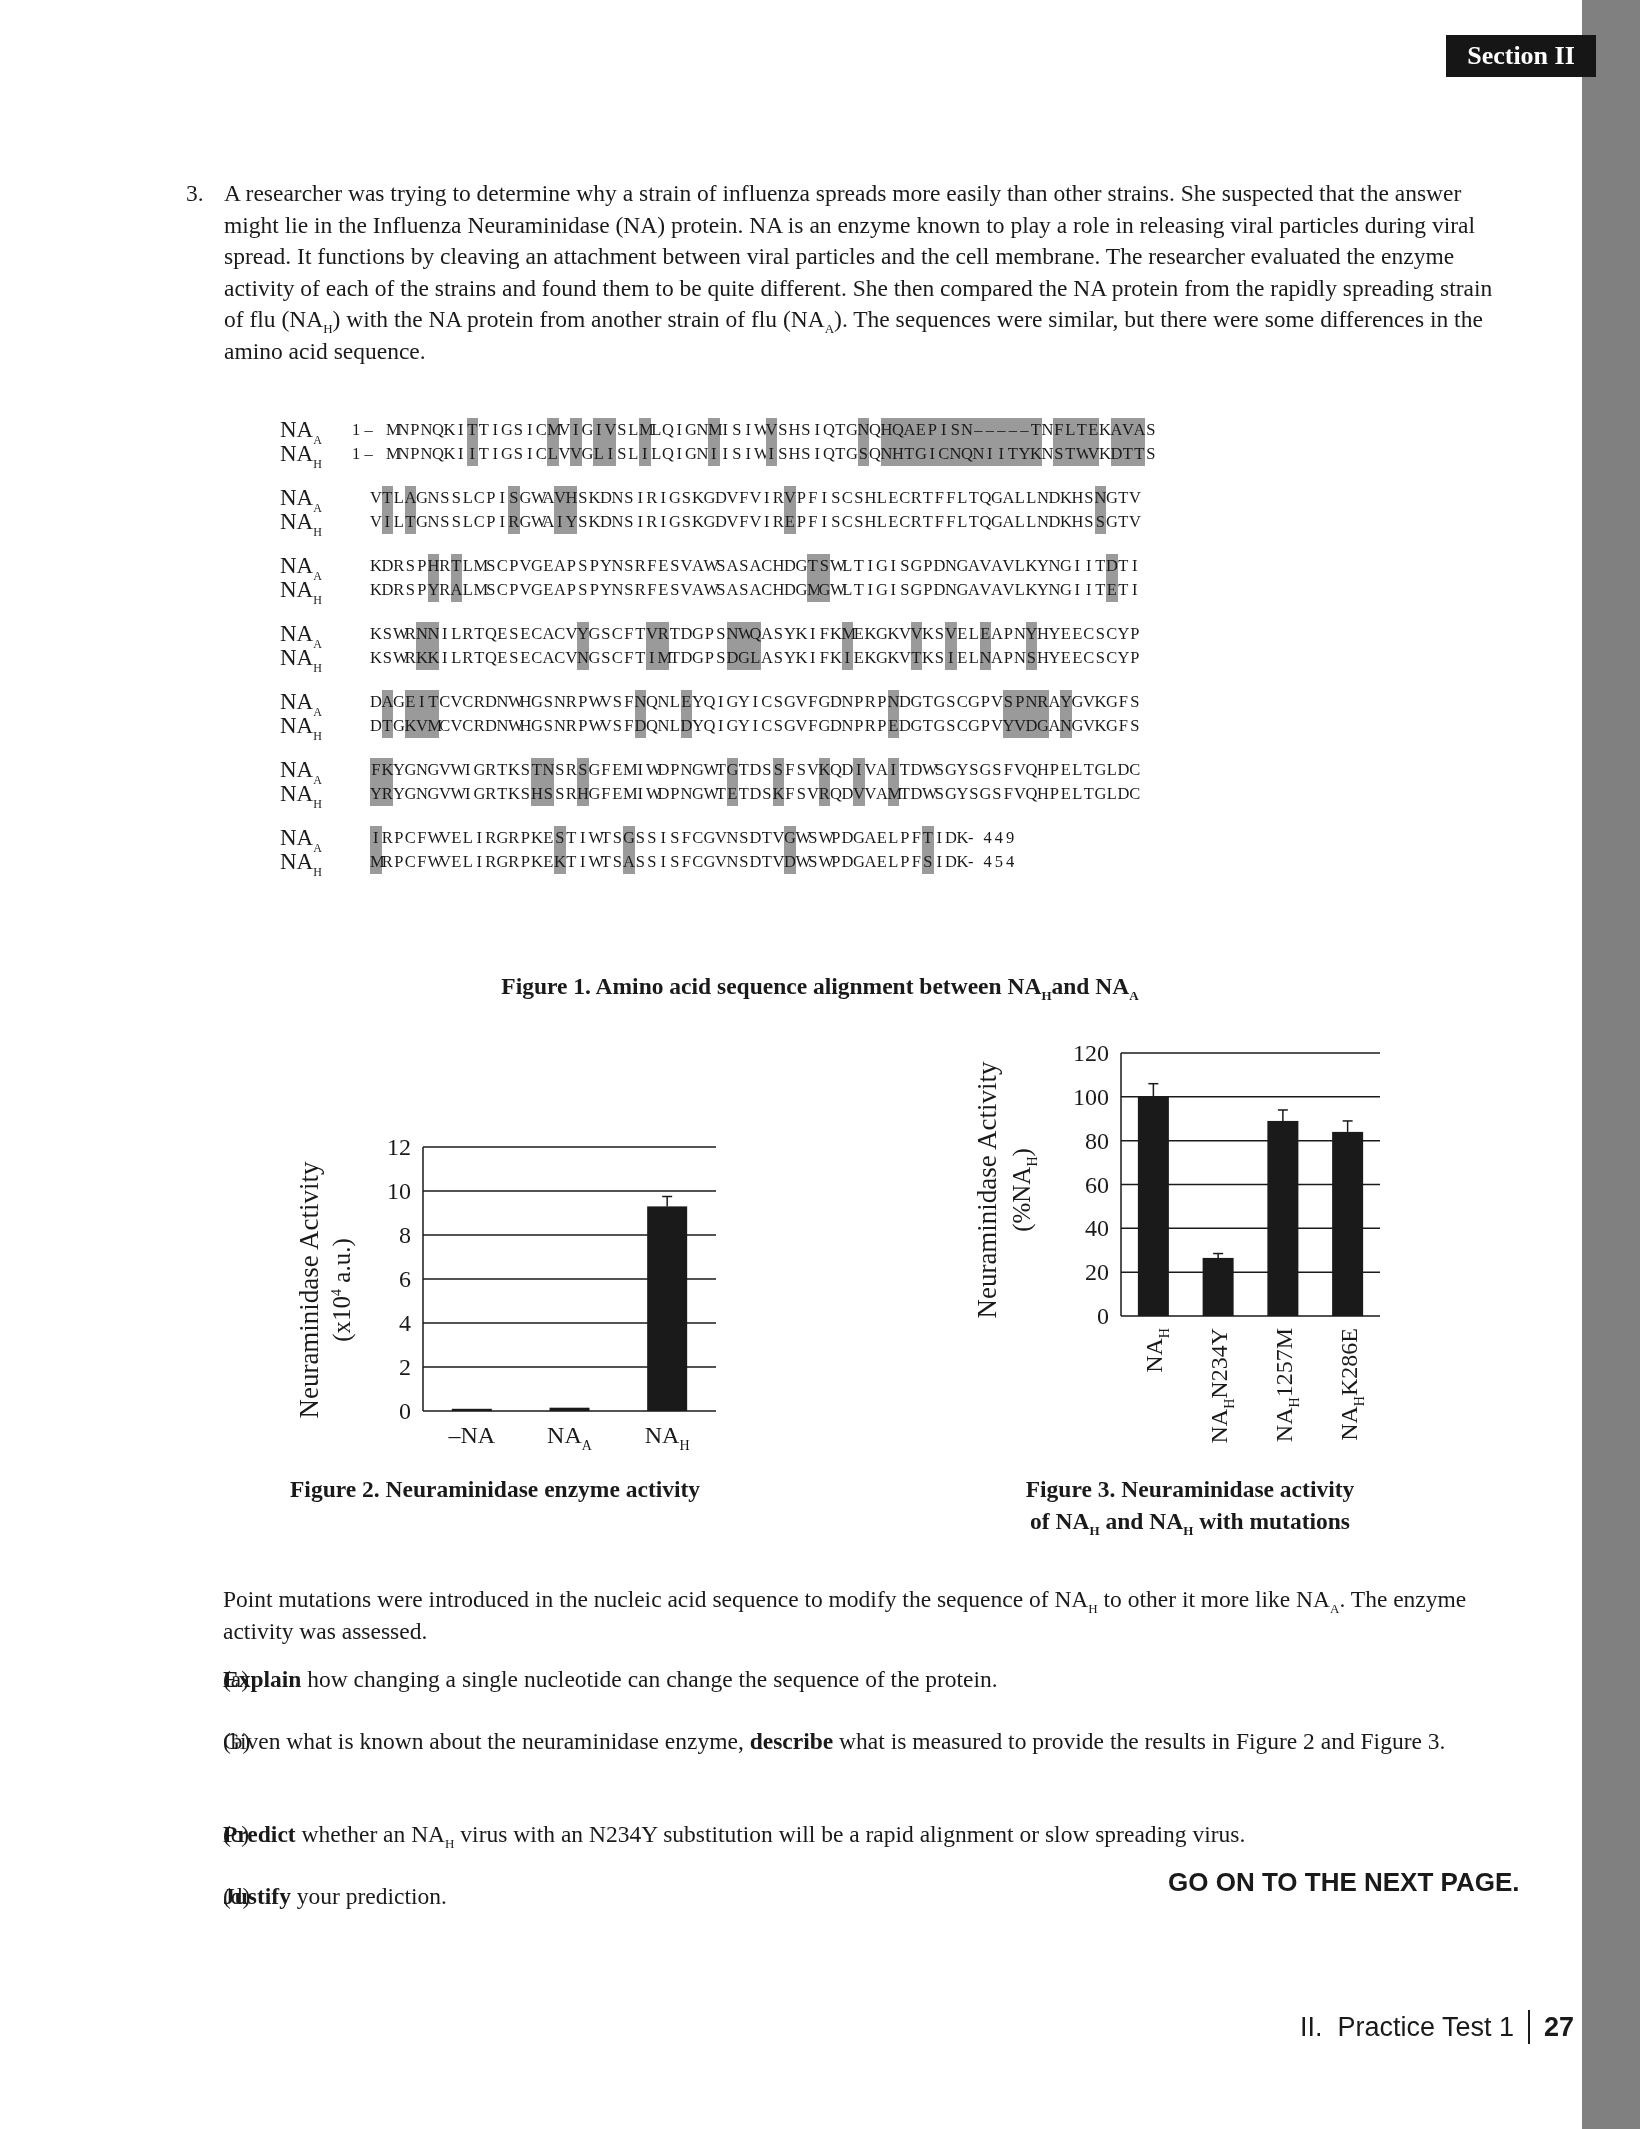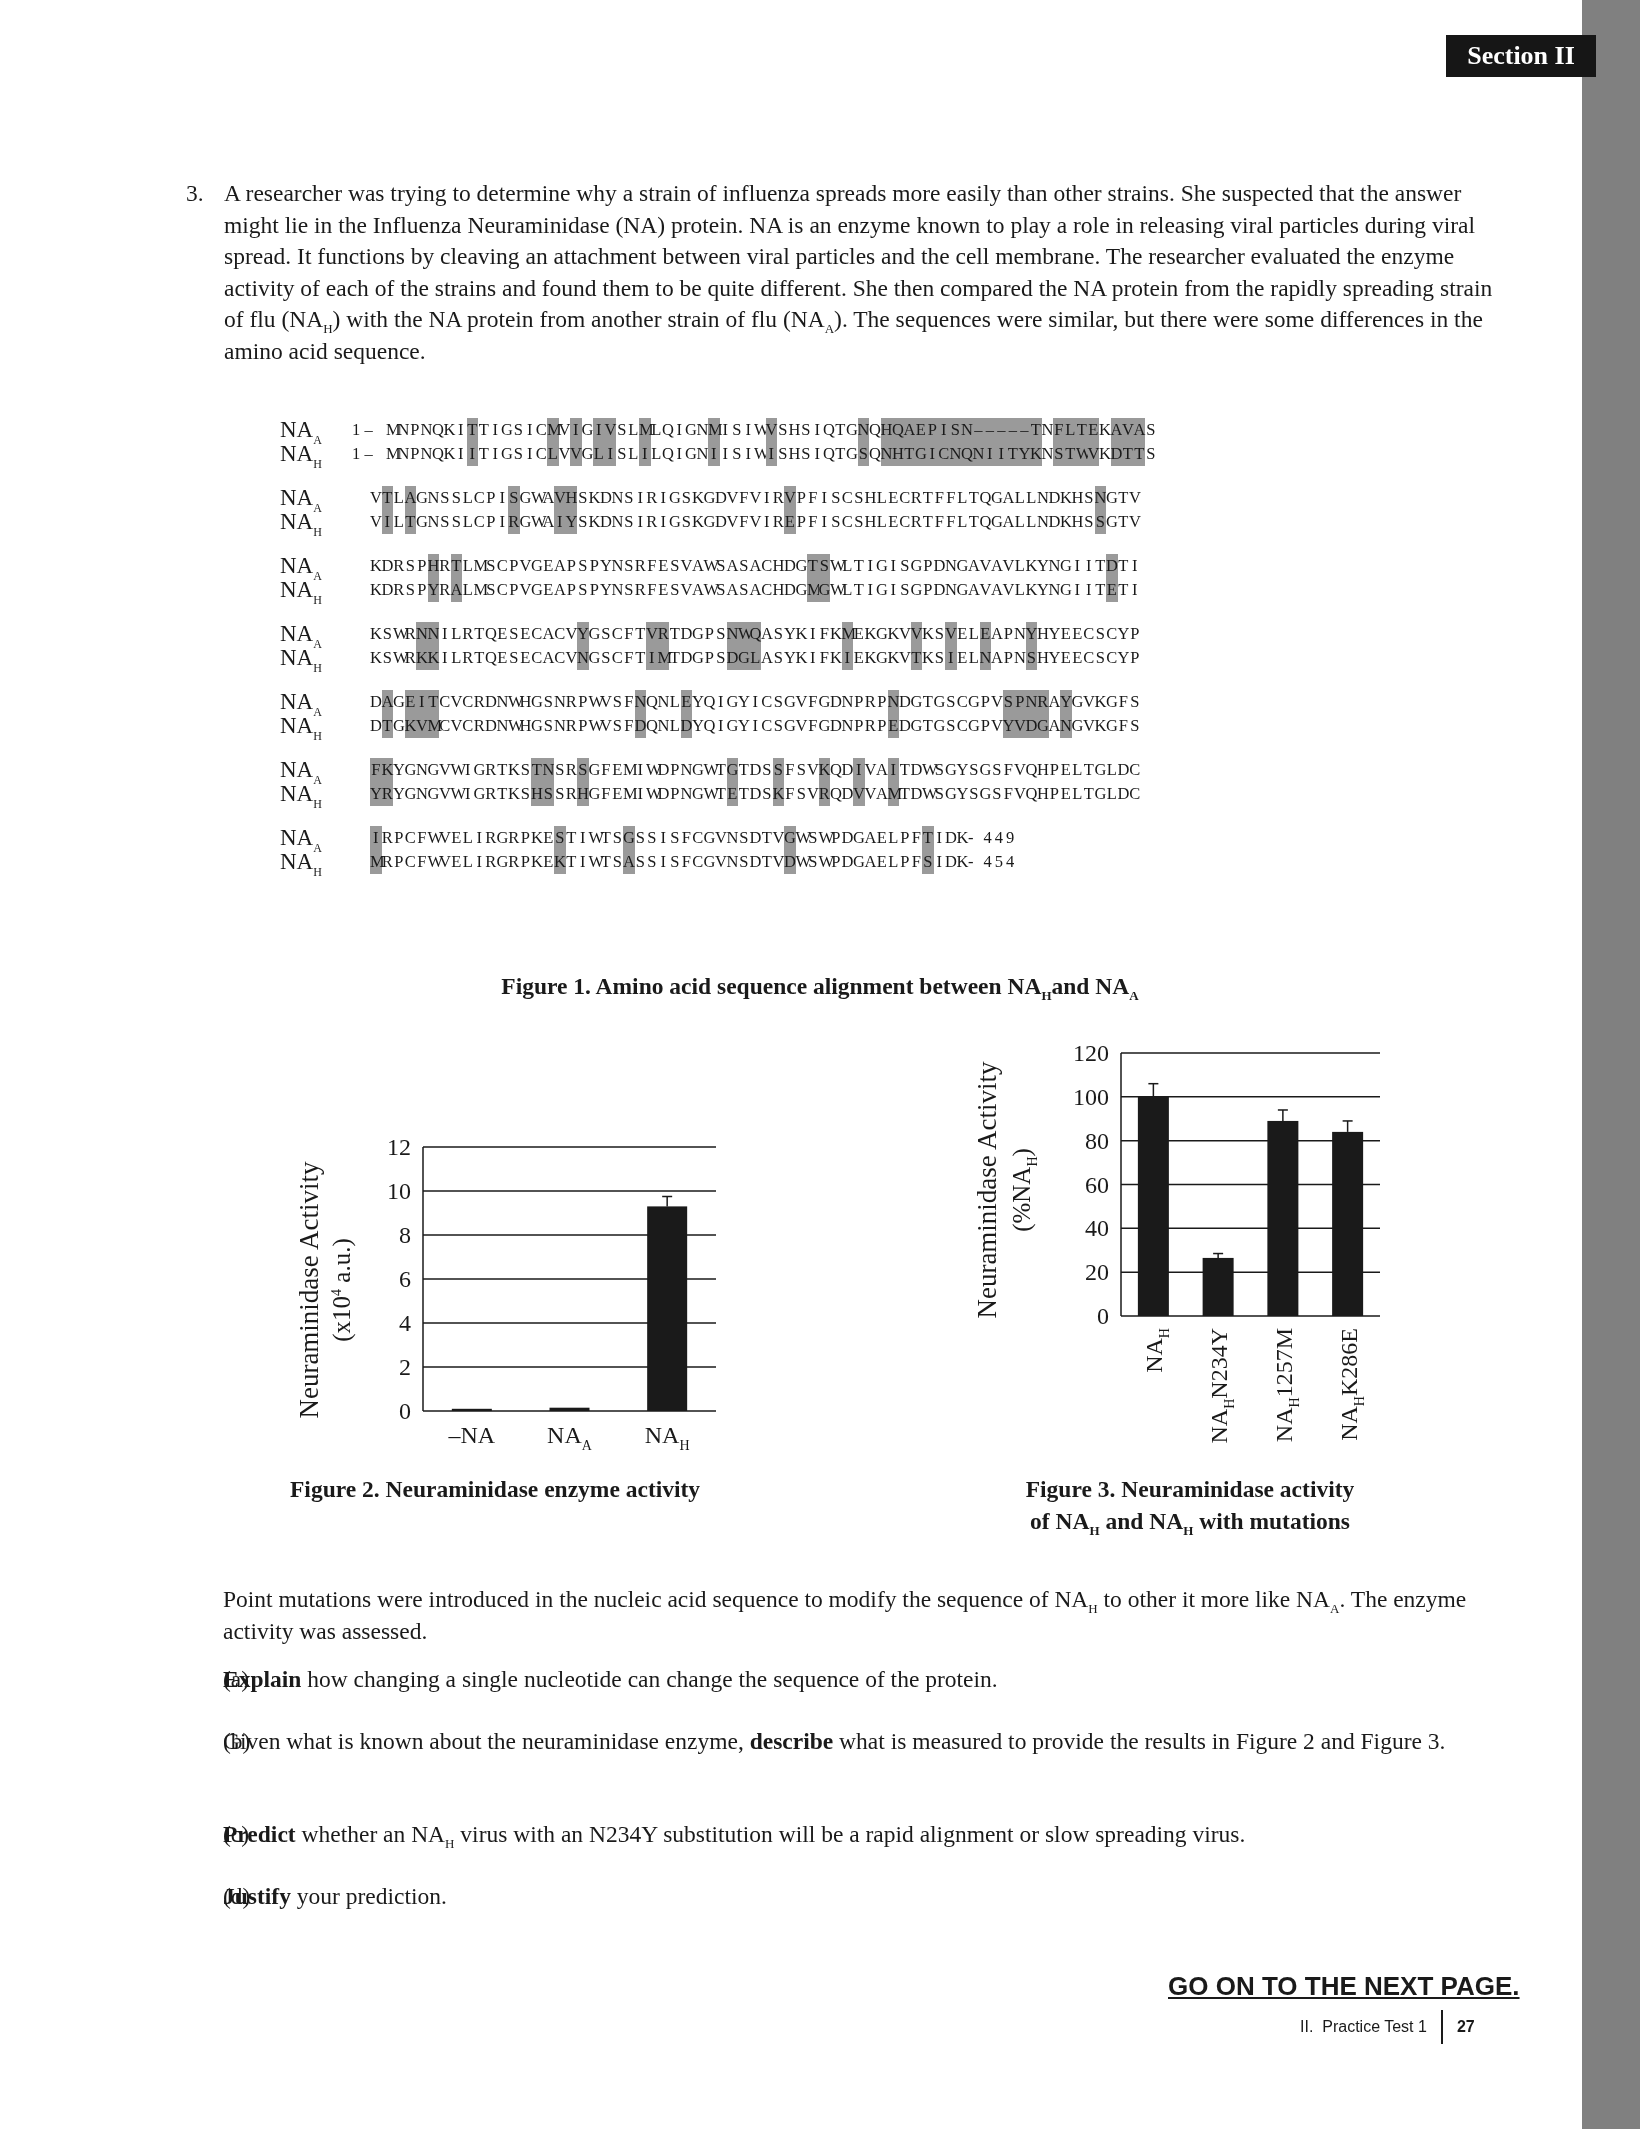--- a/index.html
+++ b/index.html
@@ -24,22 +24,22 @@
   .seq .suf { display:inline-block; margin-left:0; letter-spacing:3px; }
   .fig1-cap { position:absolute; left:0; width:1640px; top:938px; text-align:center; font-weight:bold; font-size:23.5px;margin-top:35px; }
   .fig1-cap span { display:inline-block; }
   .chart { position:absolute; }
   .chart svg text { font-family:"Liberation Serif", serif; fill:#1a1a1a; }
   .cap { position:absolute; font-weight:bold; font-size:23.5px; line-height:32px; text-align:center; }
   .para { position:absolute; left:223px; width:1290px; font-size:23.5px; line-height:31.5px; }
   .item { position:absolute; left:223px; width:1300px; font-size:23.5px; line-height:31.5px; }
   .item .letter { position:absolute; left:0; top:0; }
   .item .txt { }
-  .next { position:absolute; left:1168px; top:1971px; font-family:"Liberation Sans", sans-serif; font-weight:bold; font-size:26px;text-decoration:underline; }
-  .footer { position:absolute; left:1300px; top:2010px; font-family:"Liberation Sans", sans-serif; font-size:16px; display:flex; align-items:center; }
+  .next { position:absolute; left:1168px; top:1867px; font-family:"Liberation Sans", sans-serif; font-weight:bold; font-size:26px; }
+  .footer { position:absolute; left:1300px; top:2010px; font-family:"Liberation Sans", sans-serif; font-size:27px; display:flex; align-items:center; }
   .footer .sep { display:inline-block; width:2px; height:34px; background:#1a1a1a; margin:0 14px; }
   .footer .pg { font-weight:bold; }
 </style>
 </head>
 <body>
 
 <div class="sidebar-bar"></div>
 <div class="section-badge">Section II</div>
 
 <div class="question">

